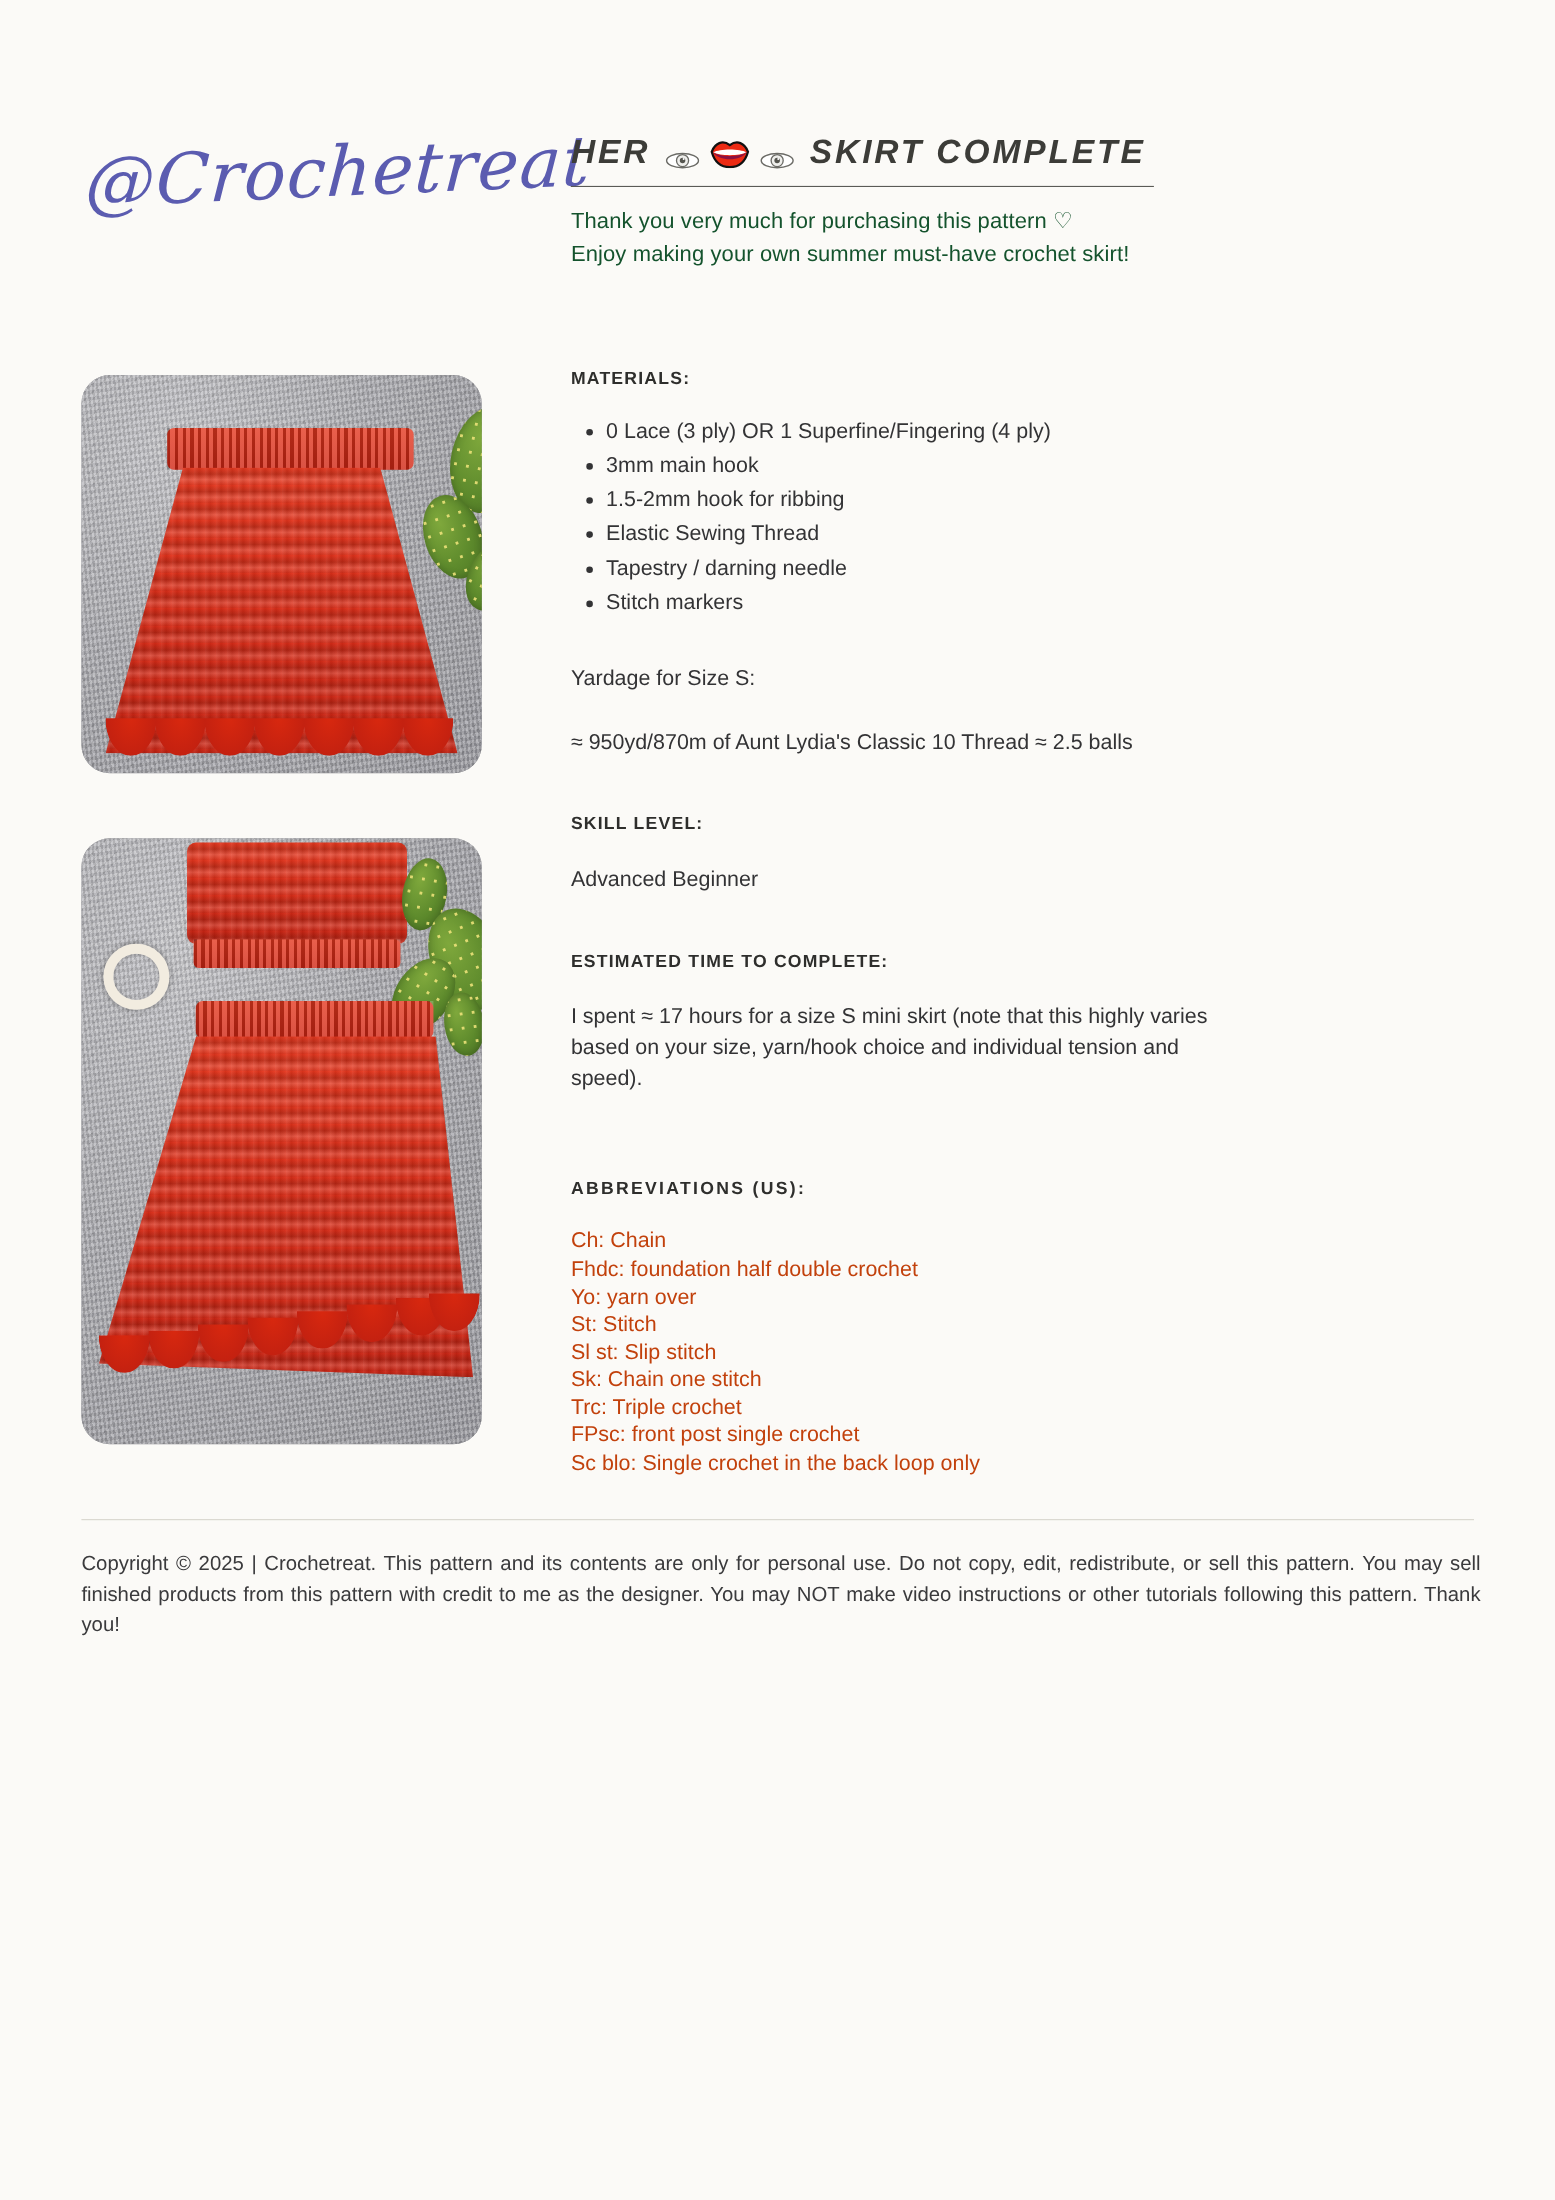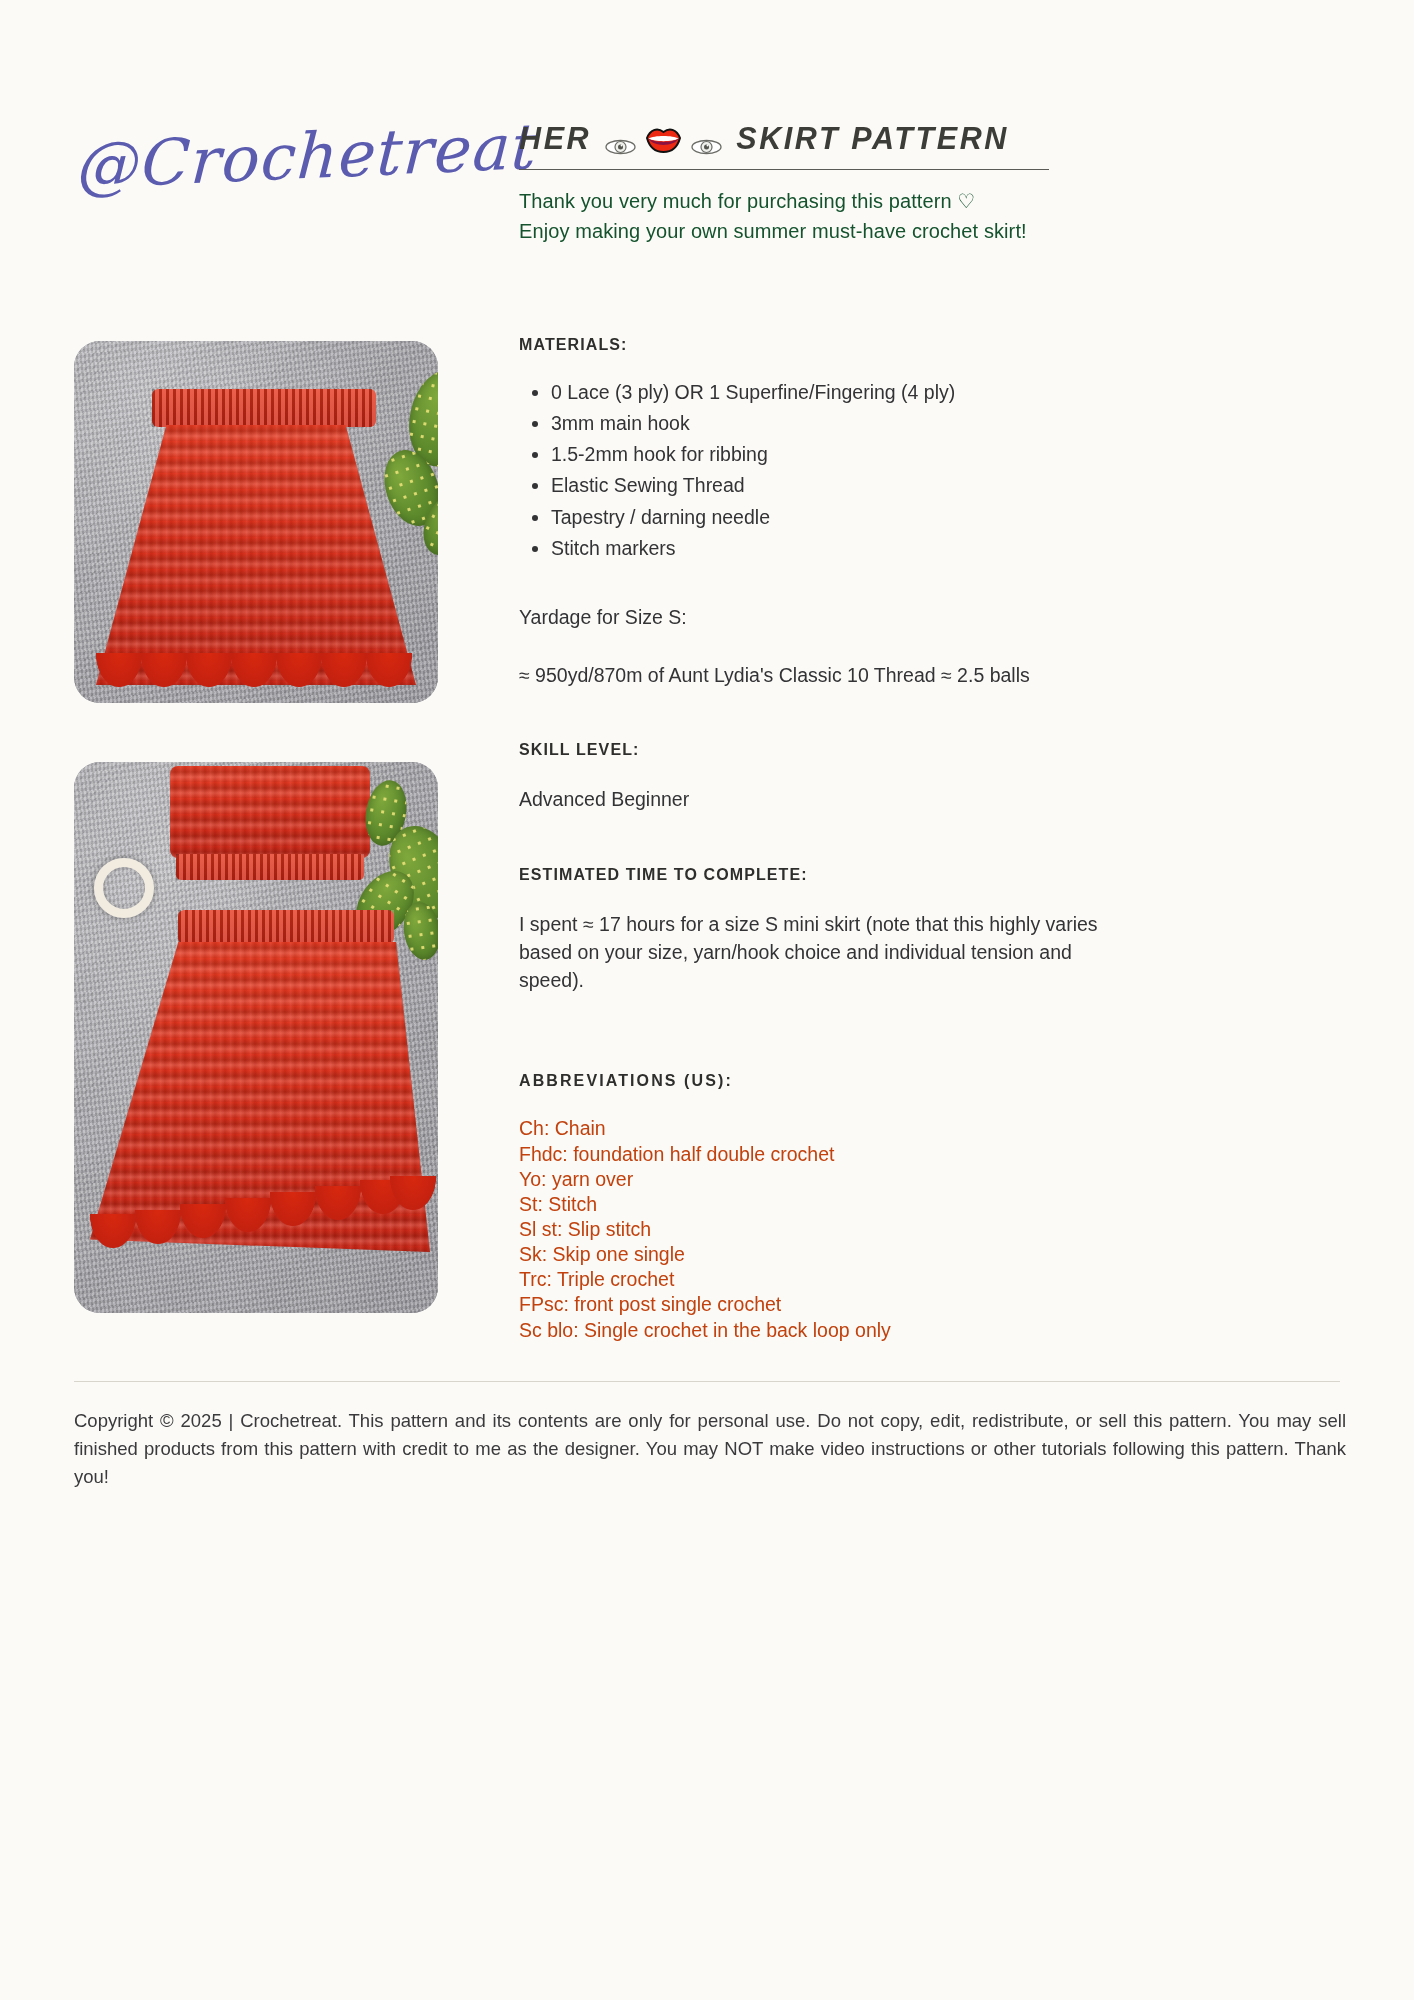--- a/index.html
+++ b/index.html
@@ -274,21 +274,21 @@
       </span>
       <span class="eye-icon">
         <svg viewBox="0 0 62 40" width="31" height="20">
           <ellipse cx="31" cy="20" rx="29" ry="13" fill="#ffffff" stroke="#6b6b66" stroke-width="2.6"></ellipse>
           <circle cx="31" cy="20" r="11" fill="#efefec" stroke="#6b6b66" stroke-width="2.4"></circle>
           <circle cx="31" cy="20" r="5" fill="#55554f"></circle>
           <circle cx="33" cy="17" r="1.8" fill="#ffffff"></circle>
         </svg>
       </span>
     </span>
-    <span class="title-word">SKIRT PATTERN</span>
+    <span class="title-word">SKIRT COMPLETE</span>
   </div>
   <div class="header-rule"></div>
   <div class="header-sub">
     <div>Thank you very much for purchasing this pattern ♡</div>
     <div>Enjoy making your own summer must-have crochet skirt!</div>
   </div>
 </div>
 
 <div class="photo" id="photo-1">
   <div class="photo-canvas">
@@ -372,21 +372,21 @@
 
   <div class="gap-78"></div>
   <div class="sec-head spaced">ABBREVIATIONS (US):</div>
 
   <div>
     <div class="abbr-line">Ch: Chain</div>
     <div class="abbr-line">Fhdc: foundation half double crochet</div>
     <div class="abbr-line">Yo: yarn over</div>
     <div class="abbr-line">St: Stitch</div>
     <div class="abbr-line">Sl st: Slip stitch</div>
-    <div class="abbr-line">Sk: Skip one single</div>
+    <div class="abbr-line">Sk: Chain one stitch</div>
     <div class="abbr-line">Trc: Triple crochet</div>
     <div class="abbr-line">FPsc: front post single crochet</div>
     <div class="abbr-line">Sc blo: Single crochet in the back loop only</div>
   </div>
 </div>
 
 <div class="footer-rule"></div>
 <div class="footer">Copyright © 2025 | Crochetreat. This pattern and its contents are only for personal use. Do not copy, edit, redistribute, or sell this pattern. You may sell finished products from this pattern with credit to me as the designer. You may NOT make video instructions or other tutorials following this pattern. Thank you!</div>
 
 </body></html>

